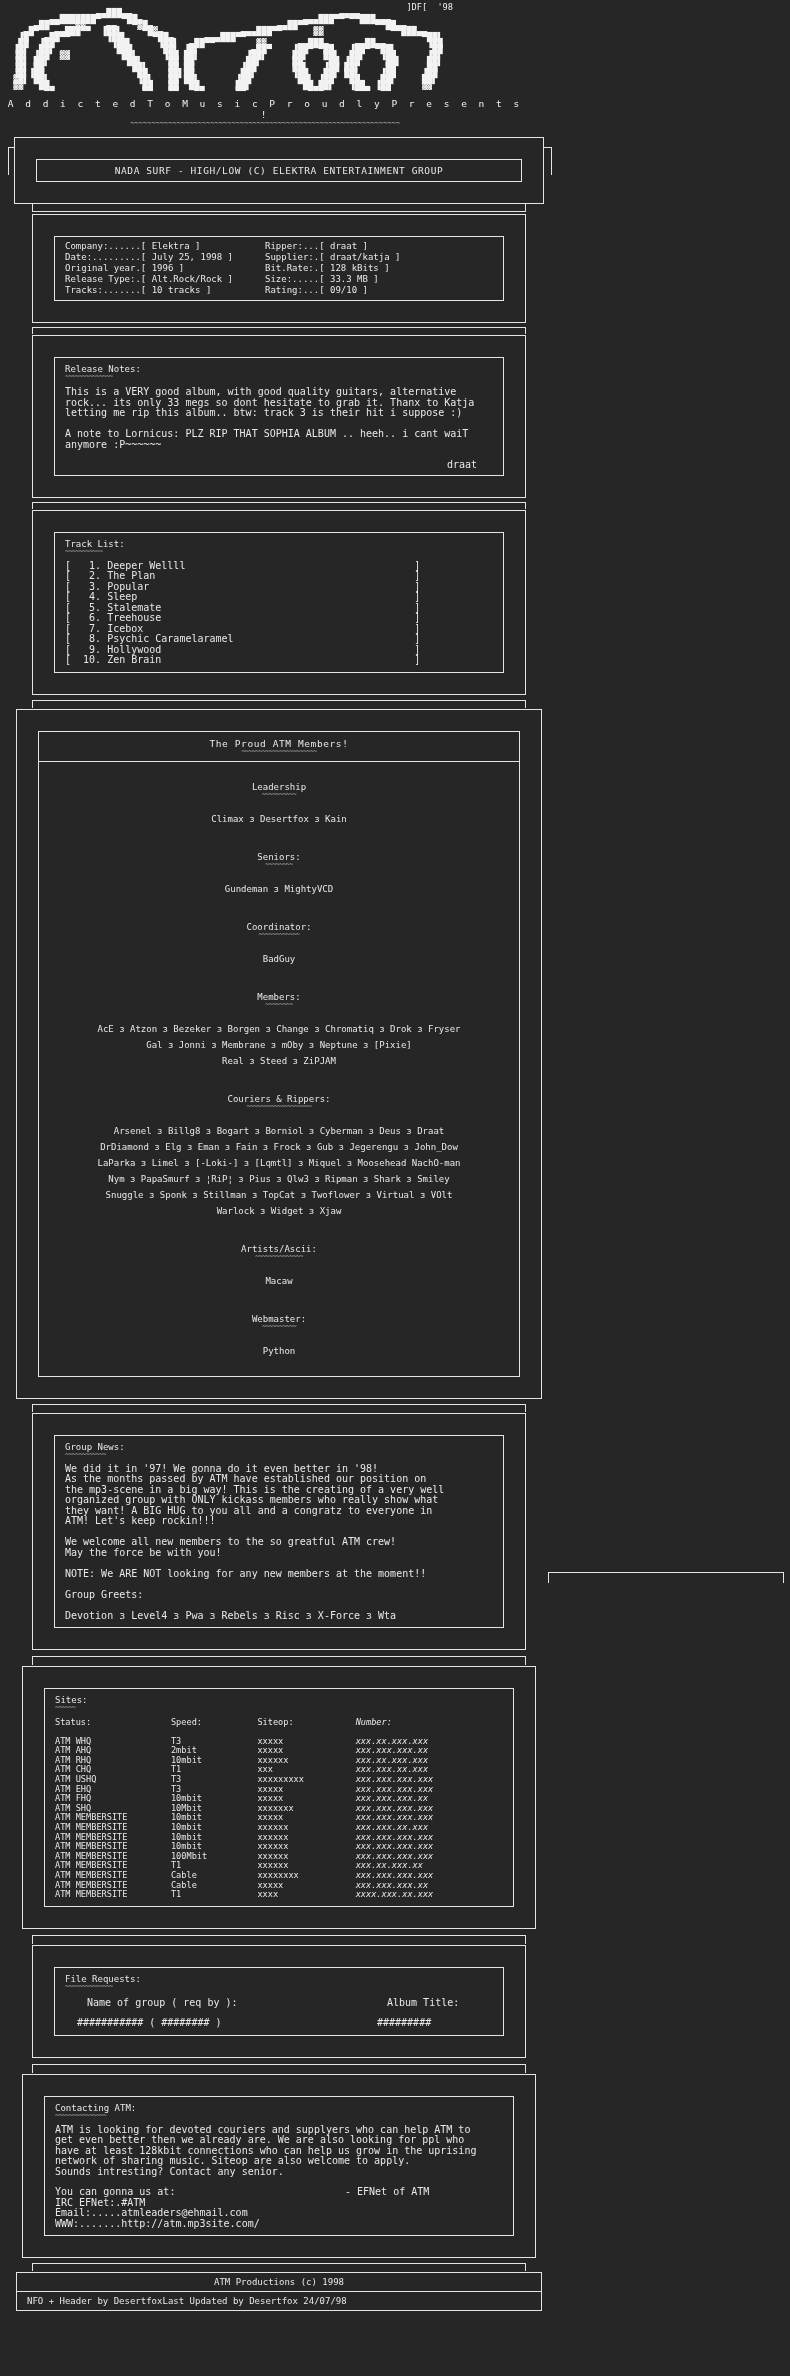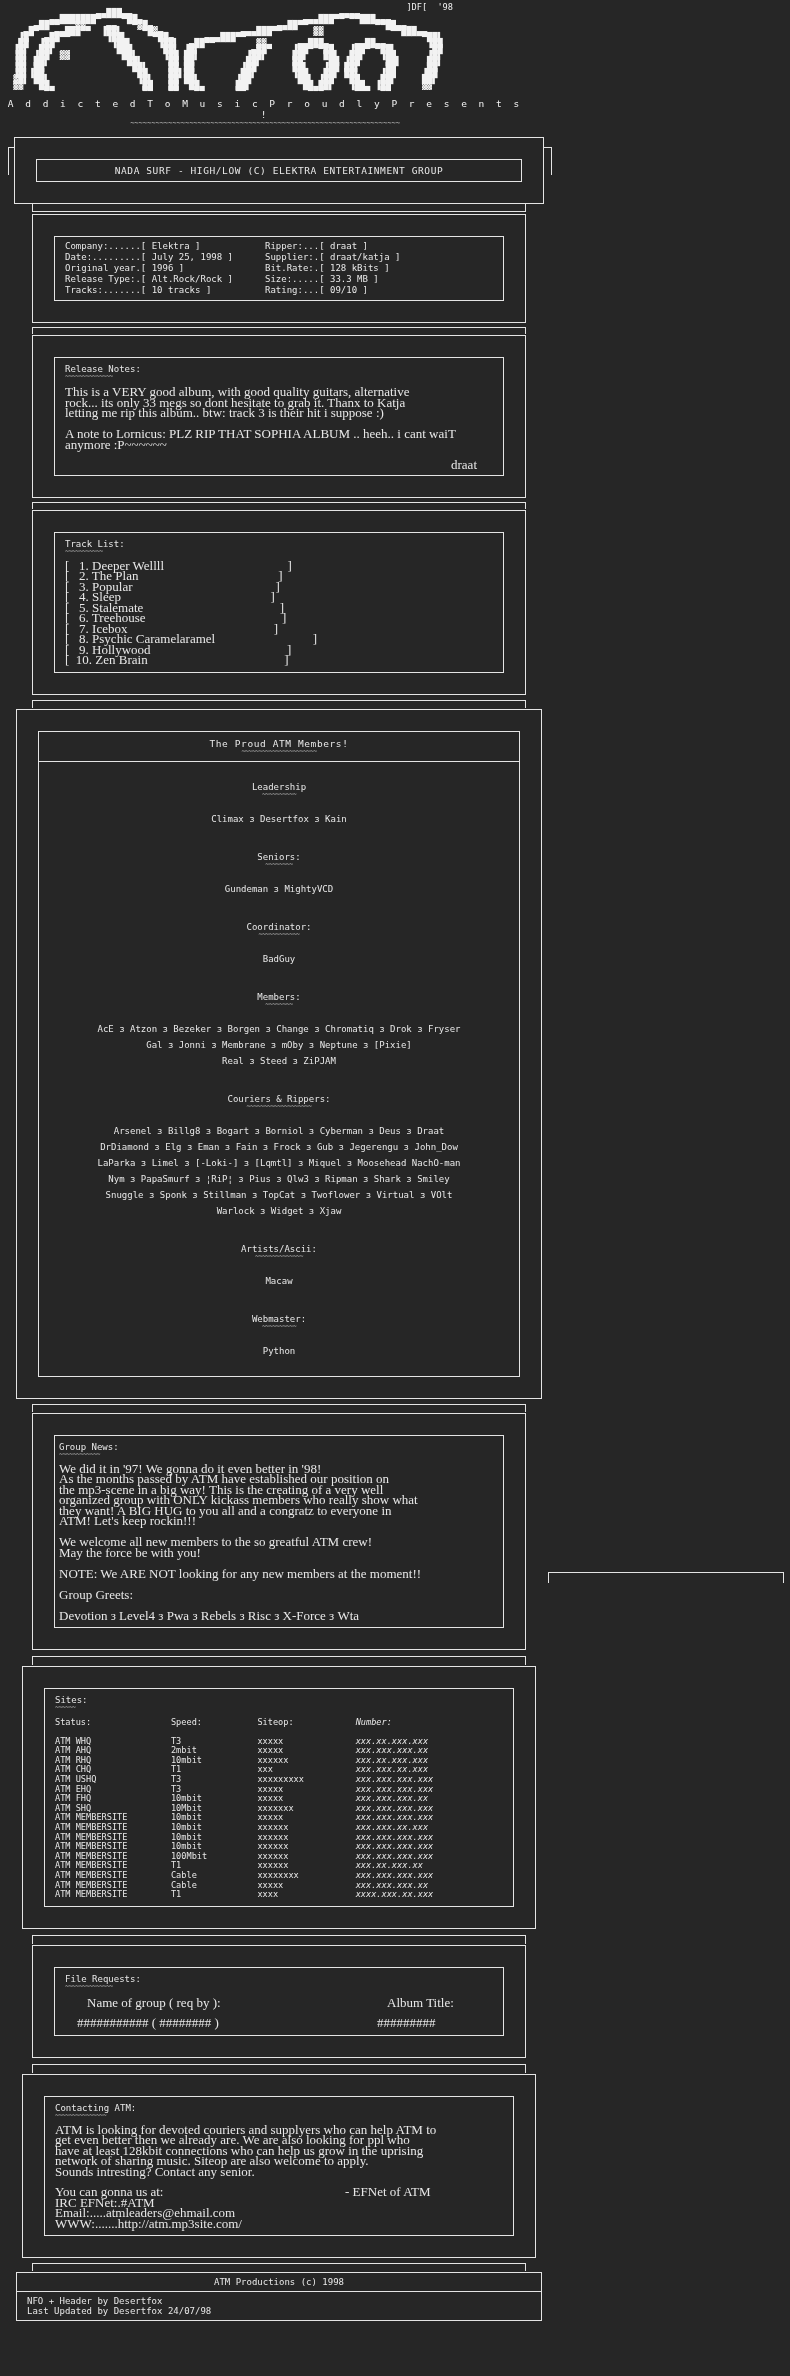--- a/index.html
+++ b/index.html
@@ -24,27 +24,27 @@
   .box{border:1px solid #e4e4e4;margin:0 0 0 0;background:#262626;position:relative;}
   .box .inner{border:1px solid #e4e4e4;margin:21px;padding:5px 8px;}
 
   .titlebar{text-align:center;font-size:9.5px;letter-spacing:0.6px;padding:3px 0;}
 
   .hdr{font-size:9px;}
   .hdr .sq{font-size:6.5px;color:#d8d8d8;letter-spacing:-0.5px;display:block;margin-top:-2px;}
   .und{display:inline-block;}
   .und .sq{display:block;font-size:6.5px;letter-spacing:-0.5px;color:#d8d8d8;margin-top:-2px;}
 
-  .body-txt{font-size:13px;line-height:10.5px;font-family:Liberation Serif, serif;}
+  .body-txt{font-size:10px;line-height:10.5px;}
 
   
   .conn{position:absolute;background:#e4e4e4;}
 
   .foot{font-size:9px;text-align:center;padding:4px 0;}
-  .footrow{font-size:9px;display:flex;padding:4px 10px 4px 10px;flex-direction:column;}
+  .footrow{font-size:9px;display:flex;padding:4px 10px 4px 10px;}
 
   .sites-table{font-size:8.6px;line-height:9.6px;}
   .sites-table .r{display:flex;}
   .c1{width:118px;}
   .c2{width:88px;}
   .c3{width:100px;}
   .c4{width:150px;font-style:italic;}
 
   .kv{display:flex;font-size:9px;line-height:11px;}
   .kv .kcol{width:200px;}
@@ -240,21 +240,21 @@
   <div class="col" style="height:14px;position:relative;">
     <div class="conn" style="left:18px;top:5px;width:1px;height:8px;"></div>
     <div class="conn" style="left:18px;top:5px;width:494px;height:1px;"></div>
     <div class="conn" style="left:511px;top:5px;width:1px;height:8px;"></div>
   </div>
 
   <div style="position:absolute;left:548px;top:1572px;width:234px;height:10px;border:1px solid #e4e4e4;border-bottom:none;"></div>
 
   <div class="col">
     <div class="box" style="margin:0 18px;">
-      <div class="inner" style="padding:6px 4px;">
+      <div class="inner" style="padding:6px 10px;">
         <div class="hdr">
           <span class="und"><span>Group News:</span><span class="sq">~~~~~~~~~~~~</span></span>
         </div>
         <div style="height:6px"></div>
         <pre class="body-txt">We did it in '97! We gonna do it even better in '98!
 As the months passed by ATM have established our position on
 the mp3-scene in a big way! This is the creating of a very well
 organized group with ONLY kickass members who really show what
 they want! A BIG HUG to you all and a congratz to everyone in
 ATM! Let's keep rockin!!!

